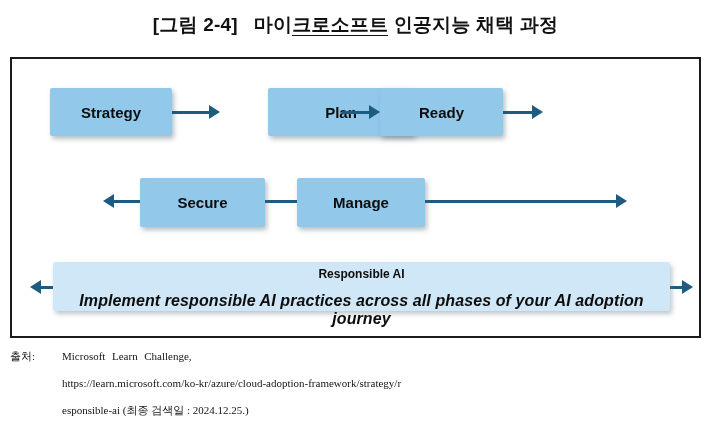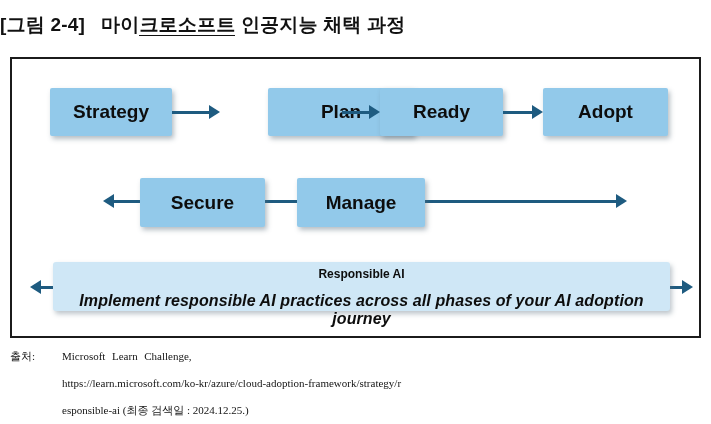--- a/index.html
+++ b/index.html
@@ -2,35 +2,35 @@
 <html><head>
 <meta charset="utf-8">
 <style>
   html,body{margin:0;padding:0;}
   body{
     width:711px;height:424px;position:relative;background:#ffffff;
     font-family:"Liberation Sans", sans-serif;overflow:hidden;
   }
   
   .caption{
-    position:absolute;top:12px;left:0;width:711px;text-align:left;
+    position:absolute;top:12px;left:0;width:711px;text-align:center;
     font-size:19px;font-weight:bold;color:#111;letter-spacing:.2px;
   }
   .caption .prefix{margin-right:16px;}
   .caption .u{border-bottom:1.5px solid #111;}
   
   .frame{
     position:absolute;left:10px;top:57px;width:691px;height:281px;
     border:2px solid #1b1b1b;box-sizing:border-box;background:#fff;
   }
   .nodebox{
     position:absolute;background:#92C9EA;border-radius:2px;
     box-shadow:2px 3px 5px rgba(90,110,125,.45);
     display:flex;align-items:center;justify-content:center;
-    font-weight:bold;font-size:19px;color:#0d0d0d;
+    font-weight:bold;font-size:15px;color:#0d0d0d;
   }
   .row1{top:29px;height:48px;}
   .row2{top:119px;height:49px;}
   
   .arrow{position:absolute;height:14px;}
   .al{position:absolute;top:5.5px;height:3px;background:#1E5B80;}
   .ah{position:absolute;top:0;width:0;height:0;
       border-top:7px solid transparent;border-bottom:7px solid transparent;}
   .ah-r{right:0;border-left:11px solid #1E5B80;}
   .ah-l{left:0;border-right:11px solid #1E5B80;}
@@ -63,23 +63,20 @@
 <div class="frame">
 
   <div class="nodebox row1" style="left:38px;width:122px;">
       <span>Strategy</span>
     </div>
   <div class="nodebox row1" style="left:208px;width:146px;margin-left:48px;">
       <span>Plan</span>
     </div>
   <div class="nodebox row1" style="left:368px;width:123px;">
       <span>Ready</span>
-    </div>
-  <div class="nodebox row1" style="left:531px;width:125px;">
-      <span>Adopt</span>
     </div>
 
   <div class="arrow" style="left:160px;top:46px;width:48px;">
     <div class="al" style="left:0;right:9px;"></div>
       <div class="ah ah-r"></div>
   </div>
   <div class="arrow" style="left:330px;top:46px;width:38px;">
     <div class="al" style="left:0;right:9px;"></div>
       <div class="ah ah-r"></div>
   </div>

